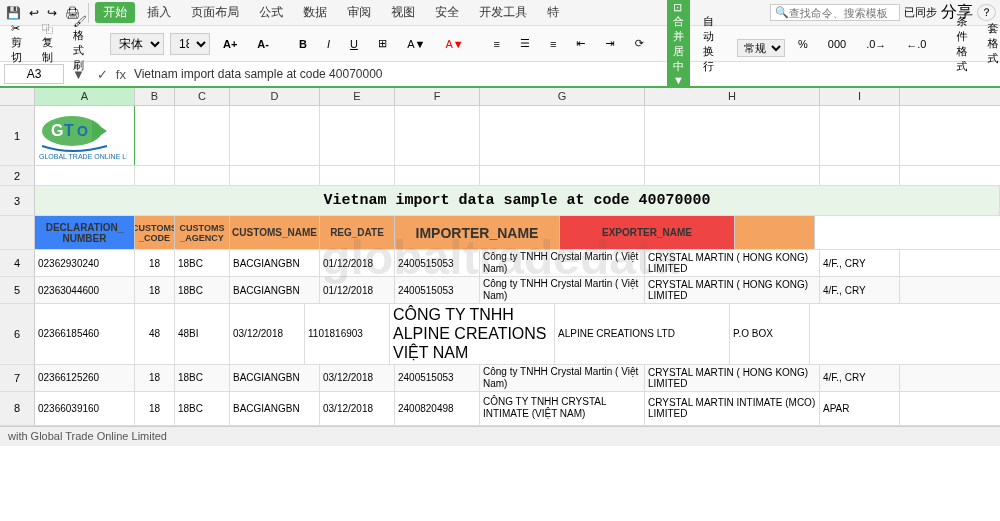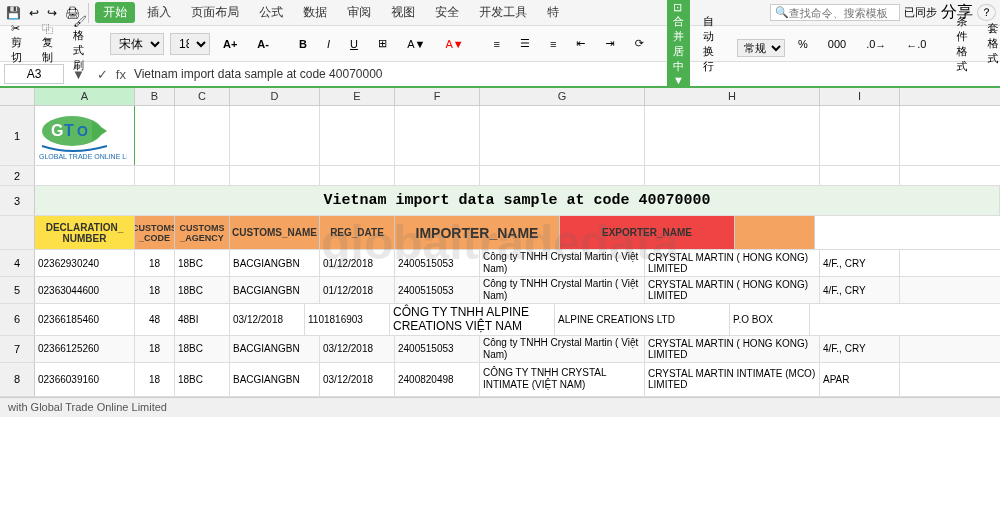--- a/index.html
+++ b/index.html
@@ -218,21 +218,21 @@
       <div class="cell c-i"></div>
     </div>
 
     <div class="sheet-row selected-cell" style="height:30px; background:#f0f8f0;">
       <div class="row-num">3</div>
       <div style="flex:1; display:flex; align-items:center; justify-content:center; font-family:'Courier New', monospace; font-size:15px; font-weight:bold; border-right:1px solid #ddd;">Vietnam import data sample at code 40070000</div>
     </div>
 
     <div class="sheet-row header-row" style="min-height:34px;">
       <div class="row-num"></div>
-      <div class="cell c-a" style="background:#fde047; font-weight:bold; font-size:10px; white-space:pre-line; text-align:center; justify-content:center; flex-direction:column; display:flex; align-items:center; border-right:1px solid #ccc;">
+      <div class="cell c-a" style="background:#3b82f6; font-weight:bold; font-size:10px; white-space:pre-line; text-align:center; justify-content:center; flex-direction:column; display:flex; align-items:center; border-right:1px solid #ccc;">
         <span>DECLARATION_</span>
         <span>NUMBER</span>
       </div>
       <div class="cell c-b" style="background:#F4A460; font-weight:bold; font-size:9px; text-align:center; justify-content:center; flex-direction:column; display:flex; align-items:center; border-right:1px solid #ccc;">
         <span>CUSTOMS</span>
         <span>_CODE</span>
       </div>
       <div class="cell c-c" style="background:#F4A460; font-weight:bold; font-size:9px; text-align:center; justify-content:center; flex-direction:column; display:flex; align-items:center; border-right:1px solid #ccc;">
         <span>CUSTOMS</span>
         <span>_AGENCY</span>
@@ -270,21 +270,21 @@
       <div class="cell c-i" style="font-size:10px;">4/F., CRY</div>
     </div>
 
     <div class="sheet-row data-row" style="min-height:24px; background:#fff;">
       <div class="row-num">6</div>
       <div class="cell c-a">02366185460</div>
       <div class="cell c-b" style="justify-content:center;">48</div>
       <div class="cell c-c">48BI</div>
       <div class="cell c-e">03/12/2018</div>
       <div class="cell c-f">1101816903</div>
-      <div class="cell c-g" style="font-size:12px; white-space:normal; line-height:1.2;">CÔNG TY TNHH ALPINE CREATIONS VIỆT NAM</div>
+      <div class="cell c-g" style="font-size:16px; white-space:normal; line-height:1.2;">CÔNG TY TNHH ALPINE CREATIONS VIỆT NAM</div>
       <div class="cell c-h" style="font-size:10px;">ALPINE CREATIONS  LTD</div>
       <div class="cell c-i" style="font-size:10px;">P.O BOX</div>
     </div>
 
     <div class="sheet-row data-row" style="min-height:24px; background:#f9f9f9;">
       <div class="row-num">7</div>
       <div class="cell c-a">02366125260</div>
       <div class="cell c-b" style="justify-content:center;">18</div>
       <div class="cell c-c">18BC</div>
       <div class="cell c-d">BACGIANGBN</div>

